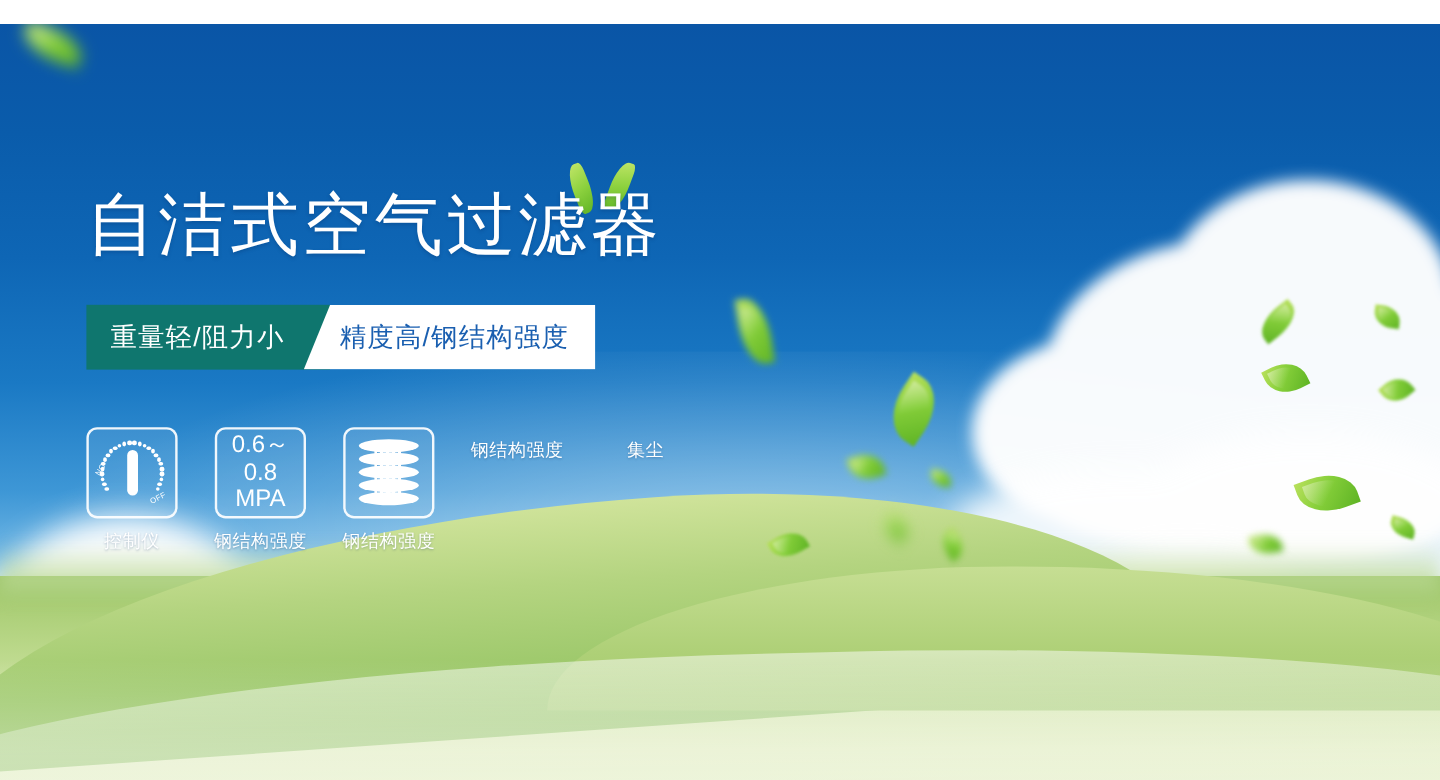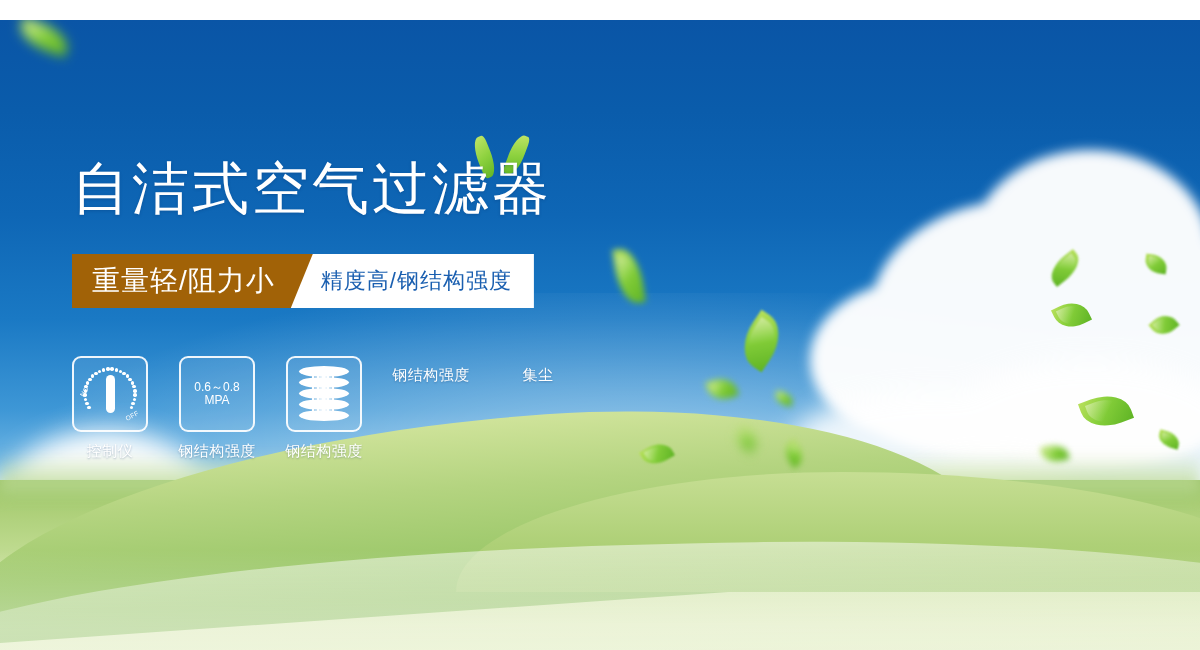--- a/index.html
+++ b/index.html
@@ -154,24 +154,24 @@
     position:absolute;display:block;width:15px;height:42px;
     background:linear-gradient(160deg,#c3e66a 0%,#8ed23f 50%,#5fb425 100%);
     border-radius:60% 18% 60% 18%;
   }
   .sprout i.l{left:12px;top:8px;transform:rotate(-22deg);}
   .sprout i.r{left:44px;top:6px;transform:rotate(20deg);}
 
   
   .tagbar{position:absolute;left:72px;top:234px;height:54px;display:flex;}
   .tag-a{
-    background:#a16207;color:#ffffff;
+    background:#0f766e;color:#ffffff;
     display:flex;align-items:center;
     padding:0 24px 0 20px;
-    font-size:28px;letter-spacing:1px;font-weight:400;
+    font-size:22px;letter-spacing:1px;font-weight:400;
     height:54px;
     padding-right:38px;
   }
   .tag-b{
     background:#ffffff;color:#1a5fb0;
     display:flex;align-items:center;
     height:54px;
     margin-left:-22px;
     padding:0 22px 0 30px;
     font-size:22px;letter-spacing:1px;font-weight:400;
@@ -189,21 +189,21 @@
     display:flex;align-items:center;justify-content:center;
     text-align:center;
     color:#ffffff;
     box-sizing:border-box;
     position:relative;
     overflow:hidden;
   }
   .feat-text{
     font-size:15px;line-height:1.12;letter-spacing:0;font-weight:400;
   }
-  .feat-text small{font-size:12px;display:block;}
+  .feat-text small{font-size:20px;display:block;}
   .feat-label{
     margin-top:10px;color:#ffffff;font-size:15px;letter-spacing:.5px;
     white-space:nowrap;text-shadow:0 1px 2px rgba(0,40,90,.3);
   }
 
   
   .gauge{position:relative;width:62px;height:62px;}
   .gauge .dots{position:absolute;inset:0;}
   .gauge .dots i{
     position:absolute;width:3.4px;height:3.4px;border-radius:50%;background:#fff;

